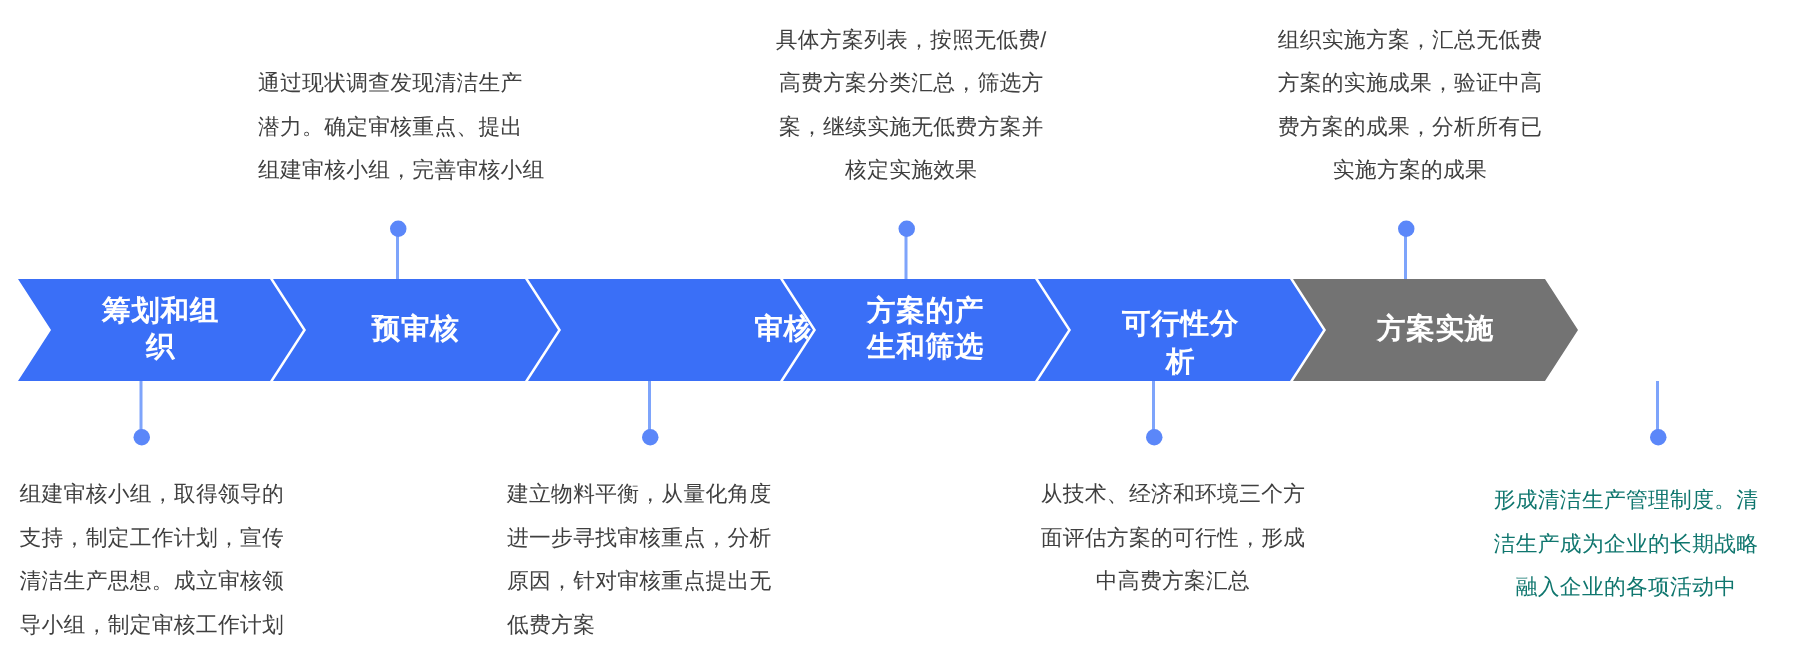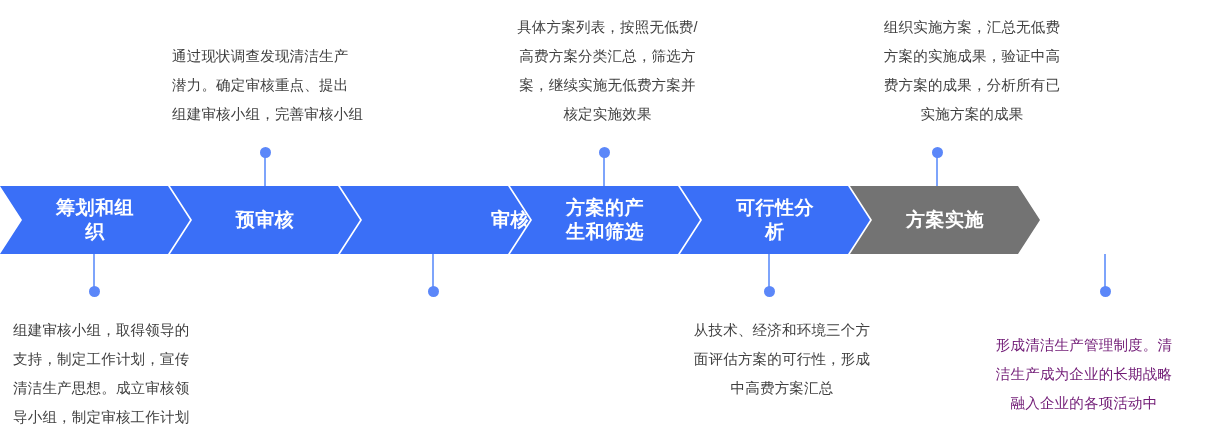--- a/index.html
+++ b/index.html
@@ -19,21 +19,21 @@
   #diagram {
     position: absolute;
     left: 0; top: 0;
     width: 1208px;
     height: 441px;
   }
 
   
   .band {
     position: absolute;
-    left: 0;
+    left: 12px;
     top: 186px;
     width: 1108px;
     height: 68px;
   }
   .chev {
     position: absolute;
     top: 0;
     height: 68px;
     background: #3a6ff7;
     display: flex;
@@ -95,21 +95,21 @@
 
   <div class="note left" style="left: 172px; top: 42px; width: 250px; color: rgb(63, 63, 63);">通过现状调查发现清洁生产
 潜力。确定审核重点、提出
 组建审核小组，完善审核小组</div>
 
   <div class="note center" style="left: 495px; top: 13px; width: 225px; color: rgb(63, 63, 63);">具体方案列表，按照无低费/
 高费方案分类汇总，筛选方
 案，继续实施无低费方案并
 核定实施效果</div>
 
-  <div class="note center" style="left: 858px; top: 13px; width: 228px; color: rgb(63, 63, 63);">组织实施方案，汇总无低费
+  <div class="note center" style="left: 826px; top: 13px; width: 228px; color: rgb(63, 63, 63);">组织实施方案，汇总无低费
 方案的实施成果，验证中高
 费方案的成果，分析所有已
 实施方案的成果</div>
 
   <div class="connector up" style="left: 264px; top: 152px; height: 36px; background: rgb(126, 164, 251);">
     <span class="dot" style="background: rgb(91, 135, 249);"></span>
   </div>
   <div class="connector up" style="left: 603px; top: 152px; height: 36px; background: rgb(126, 164, 251);">
     <span class="dot" style="background: rgb(91, 135, 249);"></span>
   </div>
@@ -130,21 +130,21 @@
 
     <div class="chev shape" style="left: 340px; width: 190px; background: rgb(58, 111, 247); justify-content: flex-end;">
       <span class="chev-label">审核</span>
     </div>
 
     <div class="chev shape" style="left: 510px; width: 190px; background: rgb(58, 111, 247);">
       <span class="chev-label">方案的产
 生和筛选</span>
     </div>
 
-    <div class="chev shape" style="left: 680px; width: 190px; background: rgb(58, 111, 247);">
+    <div class="chev shape" style="left: 680px; width: 190px; background: rgb(58, 111, 247); align-items: flex-end;">
       <span class="chev-label">可行性分
 析</span>
     </div>
 
     <div class="chev shape" style="left: 850px; width: 190px; background: #737373;">
       <span class="chev-label">方案实施</span>
     </div>
 
 
   </div>
@@ -160,22 +160,26 @@
   </div>
   <div class="connector down" style="left: 1104px; top: 254px; height: 38px; background: rgb(126, 164, 251);">
     <span class="dot" style="background: rgb(91, 135, 249);"></span>
   </div>
 
   <div class="note left" style="left: 13px; top: 316px; width: 240px; color: rgb(63, 63, 63);">组建审核小组，取得领导的
 支持，制定工作计划，宣传
 清洁生产思想。成立审核领
 导小组，制定审核工作计划</div>
 
+  <div class="note left" style="left: 338px; top: 316px; width: 240px; color: rgb(63, 63, 63);">建立物料平衡，从量化角度
+进一步寻找审核重点，分析
+原因，针对审核重点提出无
+低费方案</div>
 
   <div class="note center" style="left: 668px; top: 316px; width: 228px; color: rgb(63, 63, 63);">从技术、经济和环境三个方
 面评估方案的可行性，形成
 中高费方案汇总</div>
 
-  <div class="note center" style="left: 968px; top: 331px; width: 232px; color: #701a75; font-family: Liberation Serif, serif;">形成清洁生产管理制度。清
+  <div class="note center" style="left: 968px; top: 320px; width: 232px; color: #0f766e; font-family: Liberation Serif, serif;">形成清洁生产管理制度。清
 洁生产成为企业的长期战略
 融入企业的各项活动中</div>
 
 </div>
 
 </body></html>

